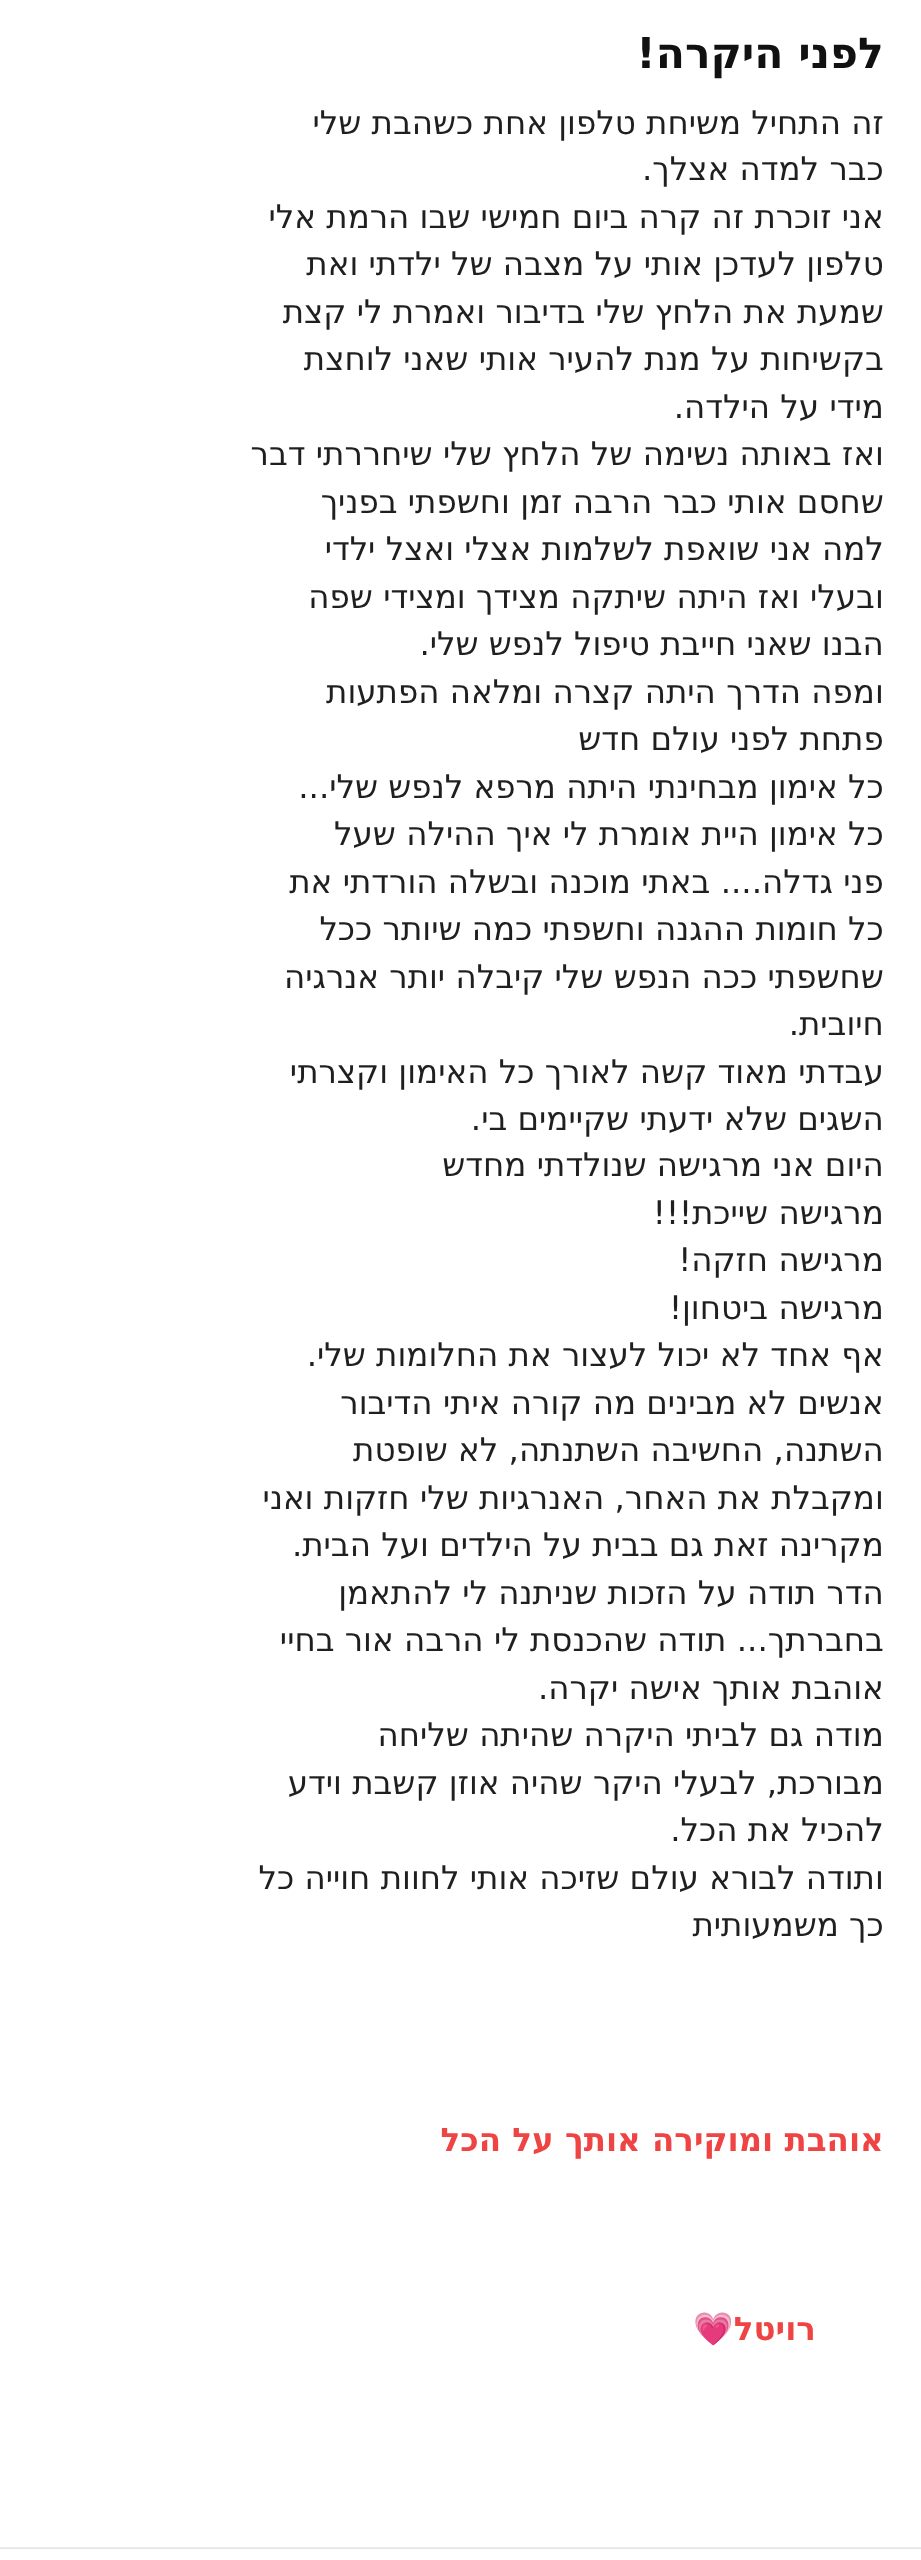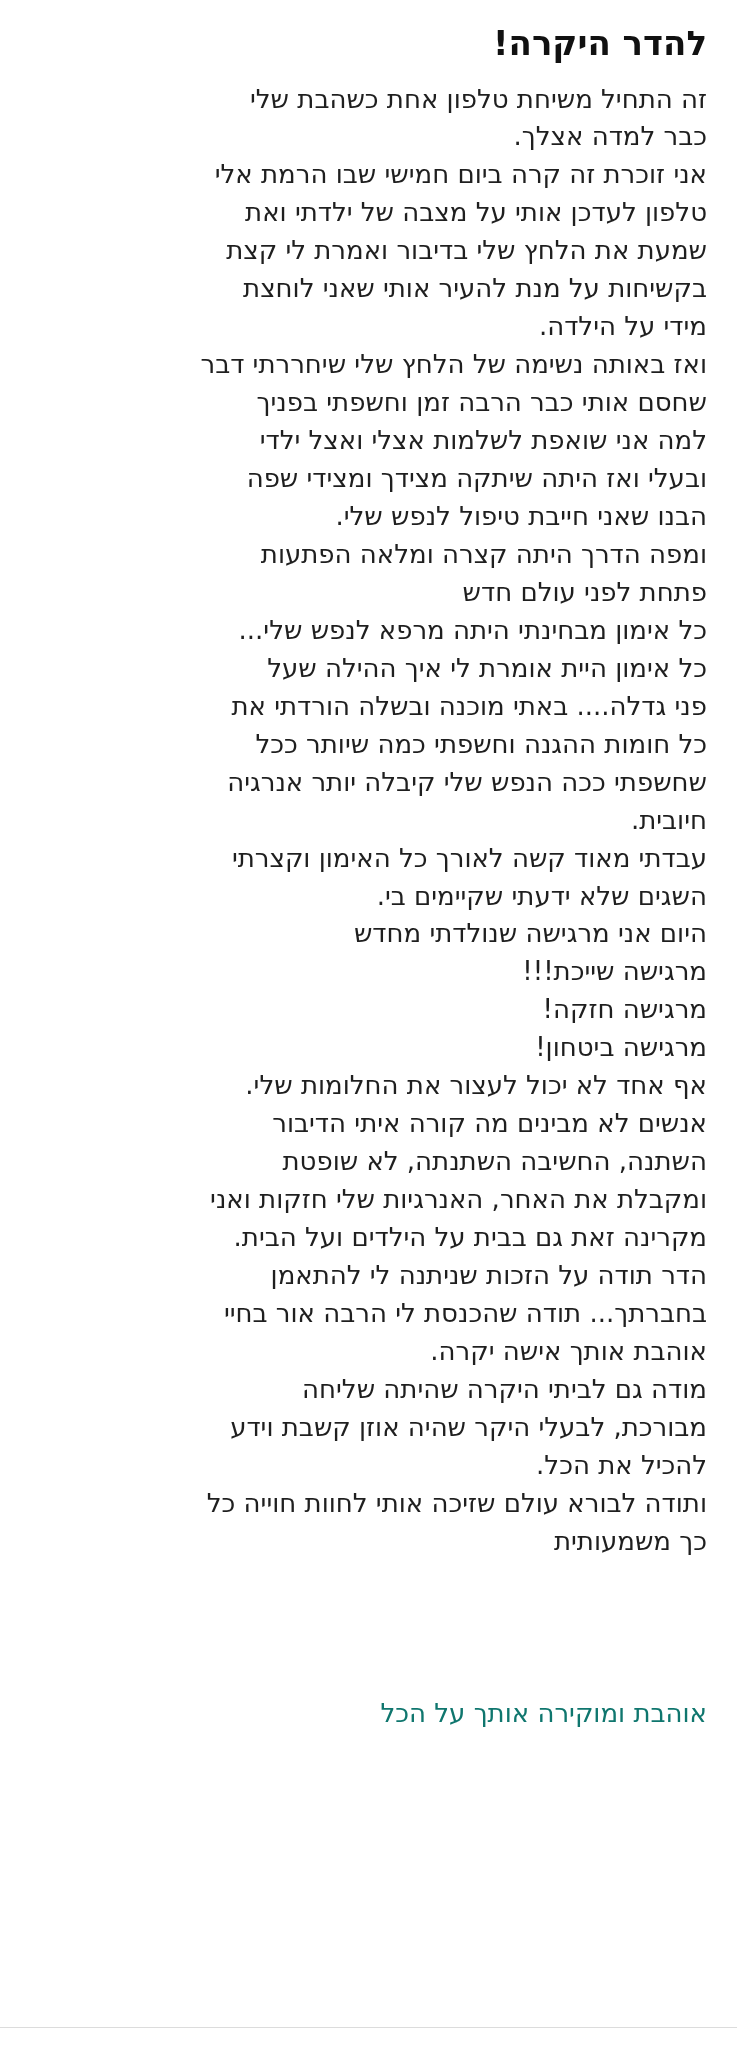--- a/index.html
+++ b/index.html
@@ -40,24 +40,25 @@
     color: #1f1f1f;
     white-space: pre-wrap;
     word-wrap: break-word;
     margin: 0;
     padding-left: 4px;
   }
   .signature {
     direction: rtl;
     font-size: 26px;
     line-height: 1.46;
-    color: #0f766e;
+    color: #ef4444;
     white-space: pre-wrap;
     margin: 58px 0 0 0;
     padding-left: 4px;
+    font-weight: bold;
   }
   .spacer {
     flex: 1 1 auto;
     min-height: 40px;
   }
   .footer {
     direction: rtl;
     text-align: right;
     border-top: 1px solid #dcdcdc;
     margin: 0 -30px;
@@ -67,21 +68,21 @@
   .heart {
     font-size: 26px;
     line-height: 1;
   }
 </style>
 </head>
 <body>
 
 <div class="page">
 
-  <h1 class="title">להדר היקרה!</h1>
+  <h1 class="title">לפני היקרה!</h1>
 
   <div class="body-text">זה התחיל משיחת טלפון אחת כשהבת שלי
 כבר למדה אצלך.
 אני זוכרת זה קרה ביום חמישי שבו הרמת אלי
 טלפון לעדכן אותי על מצבה של ילדתי ואת
 שמעת את הלחץ שלי בדיבור ואמרת לי קצת
 בקשיחות על מנת להעיר אותי שאני לוחצת
 מידי על הילדה.
 ואז באותה נשימה של הלחץ שלי שיחררתי דבר
 שחסם אותי כבר הרבה זמן וחשפתי בפניך
@@ -111,20 +112,23 @@
 בחברתך... תודה שהכנסת לי הרבה אור בחיי
 אוהבת אותך אישה יקרה.
 מודה גם לביתי היקרה שהיתה שליחה
 מבורכת, לבעלי היקר שהיה אוזן קשבת וידע
 להכיל את הכל.
 ותודה לבורא עולם שזיכה אותי לחוות חוייה כל
 כך משמעותית</div>
 
   <div class="signature">
     <div>אוהבת ומוקירה אותך על הכל</div>
+    <div>
+      <span>רויטל</span><span class="heart">💗</span>
+    </div>
   </div>
 
   <div class="spacer"></div>
 
   <div class="footer">
     
     
   </div>
 
 </div>

